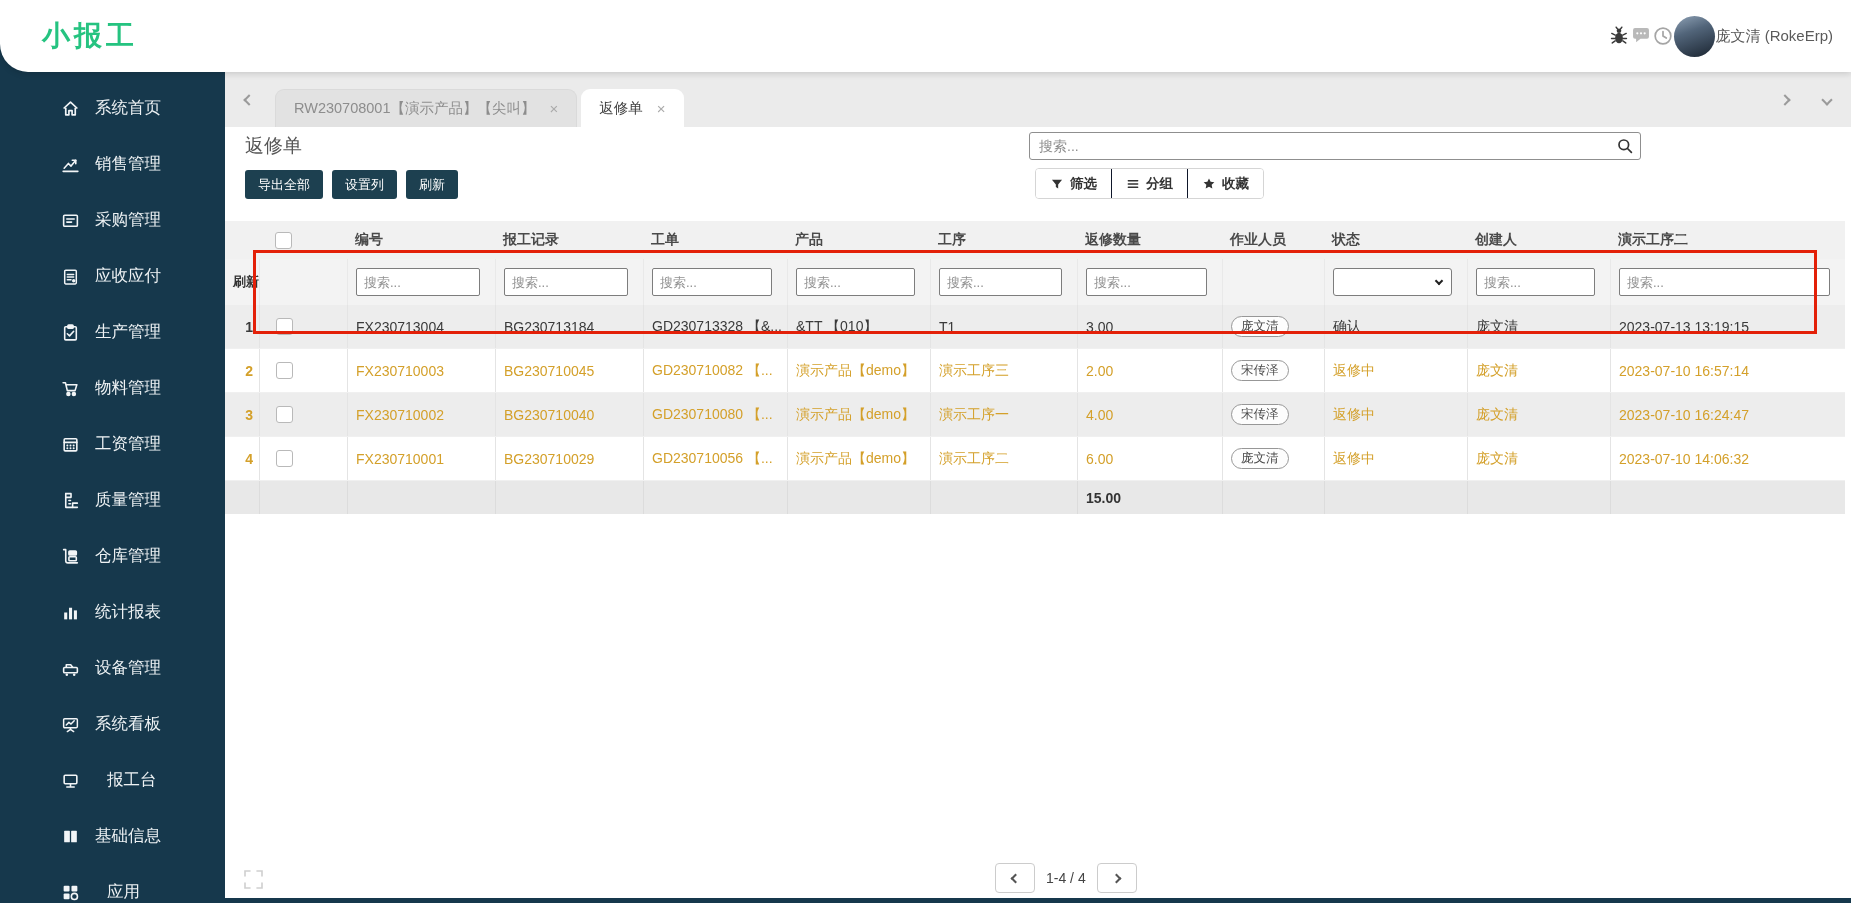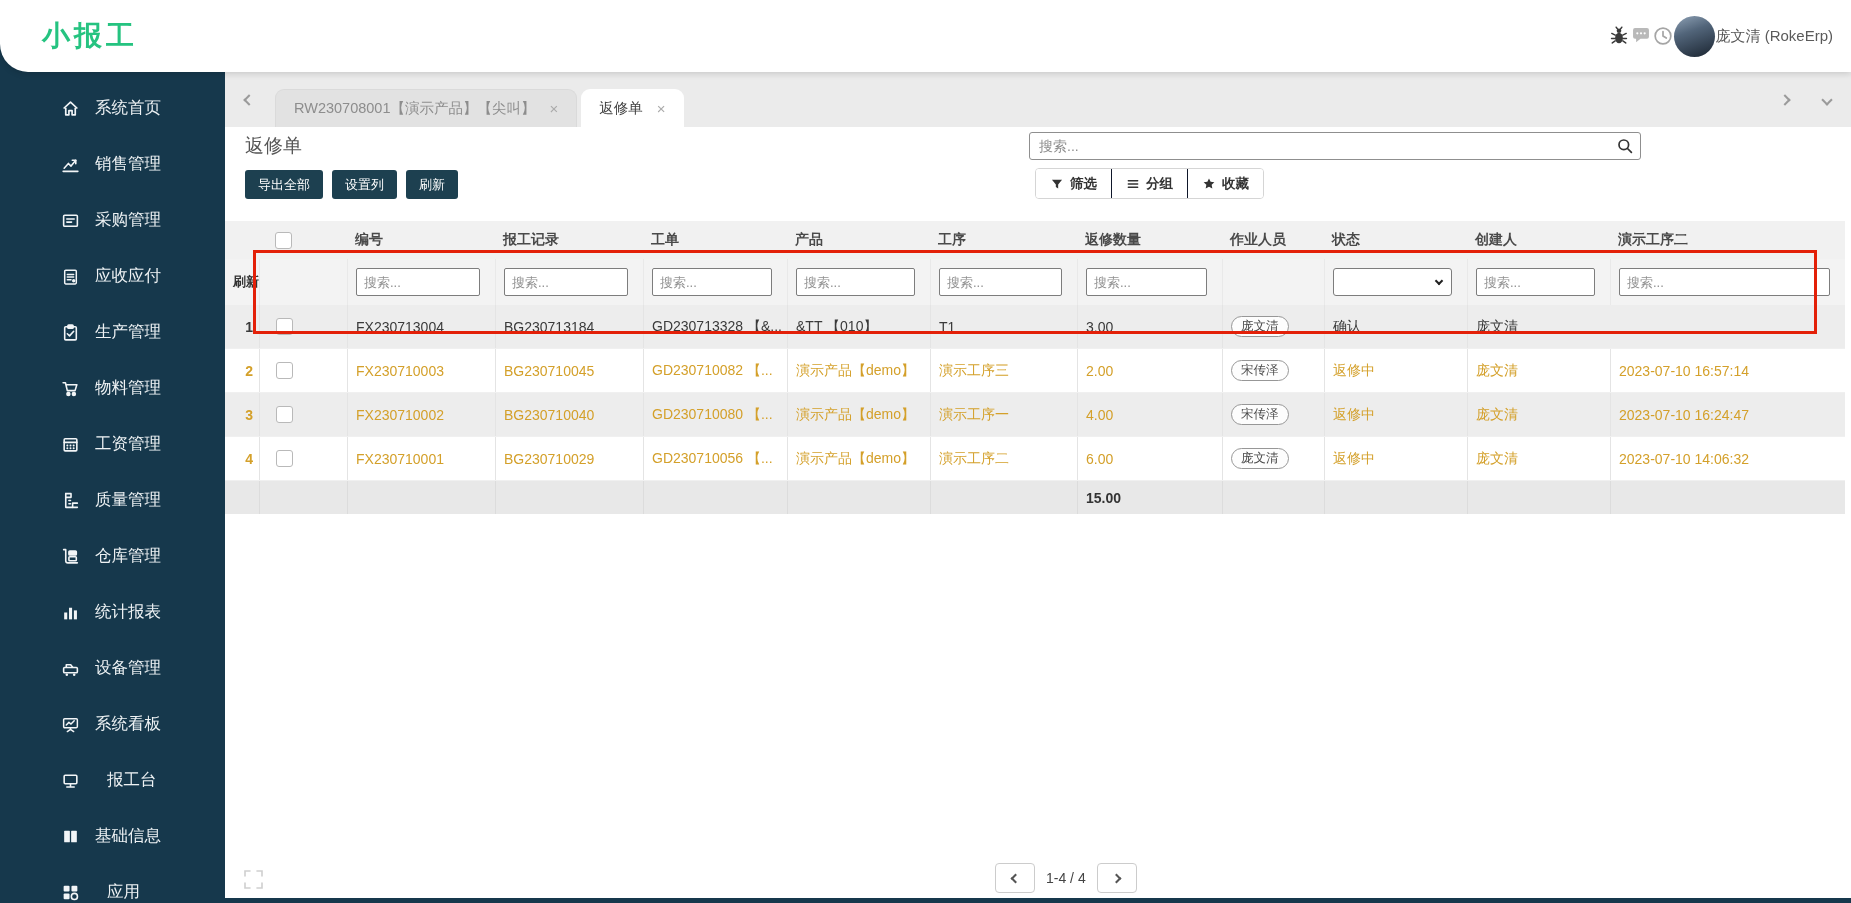--- a/index.html
+++ b/index.html
@@ -450,20 +450,23 @@
         </div>
         <div class="t-cell" style="width: 102px;">
           <span class="badge">庞文清</span>
         </div>
         <div class="t-cell" style="width: 143px;">
           <span>确认</span>
         </div>
         <div class="t-cell" style="width: 143px;">
           <span>庞文清</span>
         </div>
+        <div class="t-cell" style="width: 235px;">
+          <span>2023-07-13 13:19:15</span>
+        </div>
       </div>
       <div class="t-row t-data tone-orange">
         <div class="t-cell" style="width: 34px;">
           <span class="rownum">2</span>
         </div>
         <div class="t-cell" style="width: 88px;">
           <div class="cb"></div>
         </div>
         <div class="t-cell" style="width: 148px;">
           <span>FX230710003</span>

